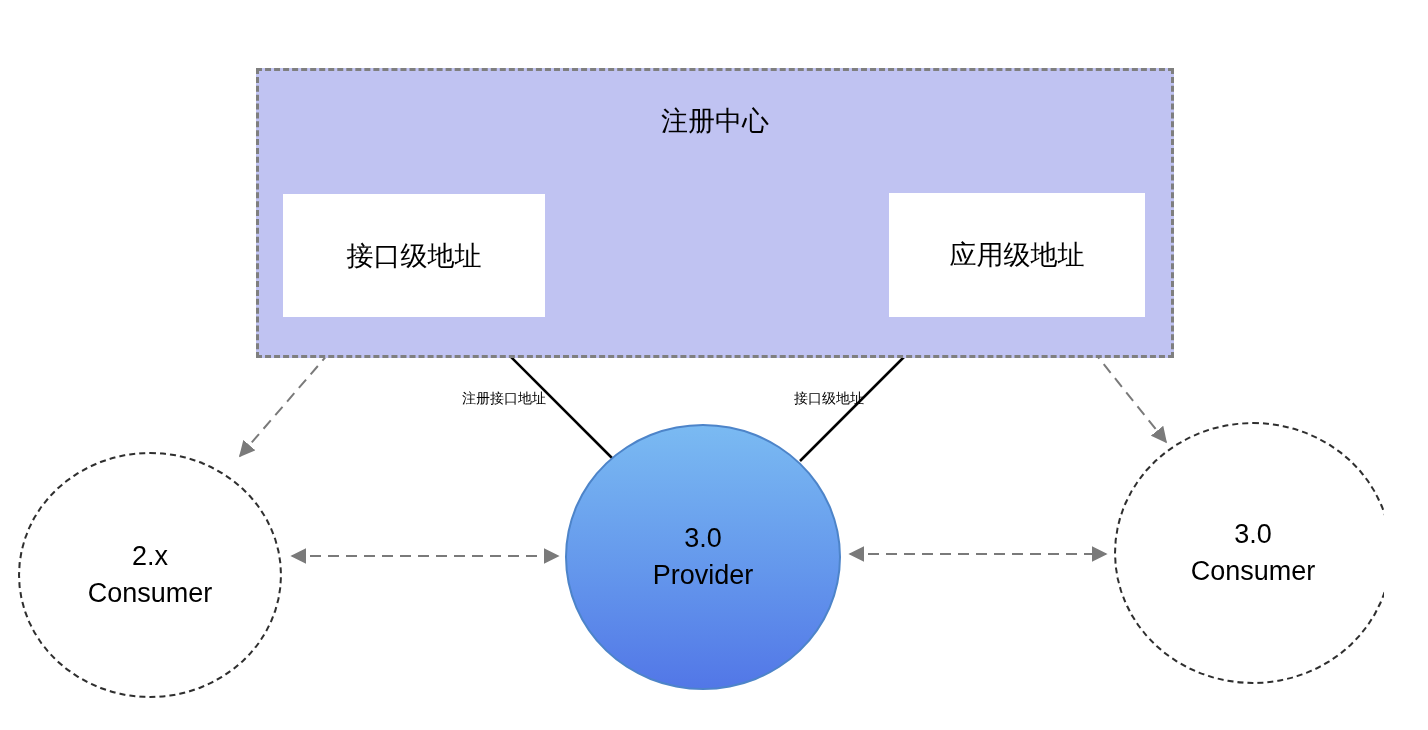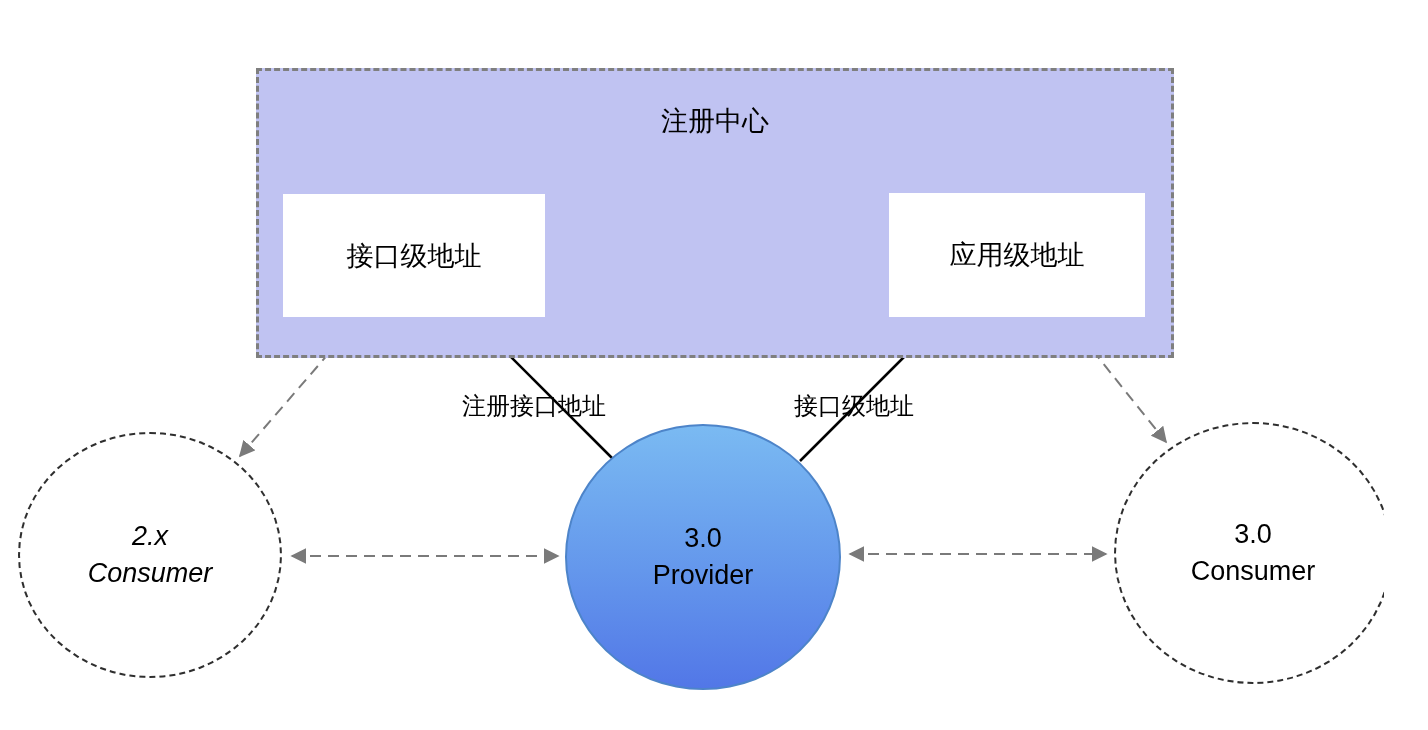--- a/index.html
+++ b/index.html
@@ -71,30 +71,30 @@
     background: linear-gradient(180deg, #7abaf2 0%, #6497ec 55%, #5277e7 100%);
     border: 2px solid #4d84c9;
     box-sizing: border-box;
   }
   .consumer {
     background: #ffffff;
     border: 2px dashed #2e2e2e;
     box-sizing: border-box;
   }
   .consumer.left {
-    left: 18px; top: 432px;
-    width: 264px; height: 246px; font-style: italic;
+    left: 18px; top: 452px;
+    width: 264px; height: 246px;
   }
   .consumer.right {
     left: 1114px; top: 422px;
     width: 278px; height: 262px;
   }
   .edge-label {
     position: absolute;
-    font-size: 24px;
+    font-size: 14px;
     color: #000000;
     white-space: nowrap;
   }
   .edge-label.interface {
     left: 462px; top: 390px;
   }
   .edge-label.application {
     left: 794px; top: 390px;
   }
 </style>

